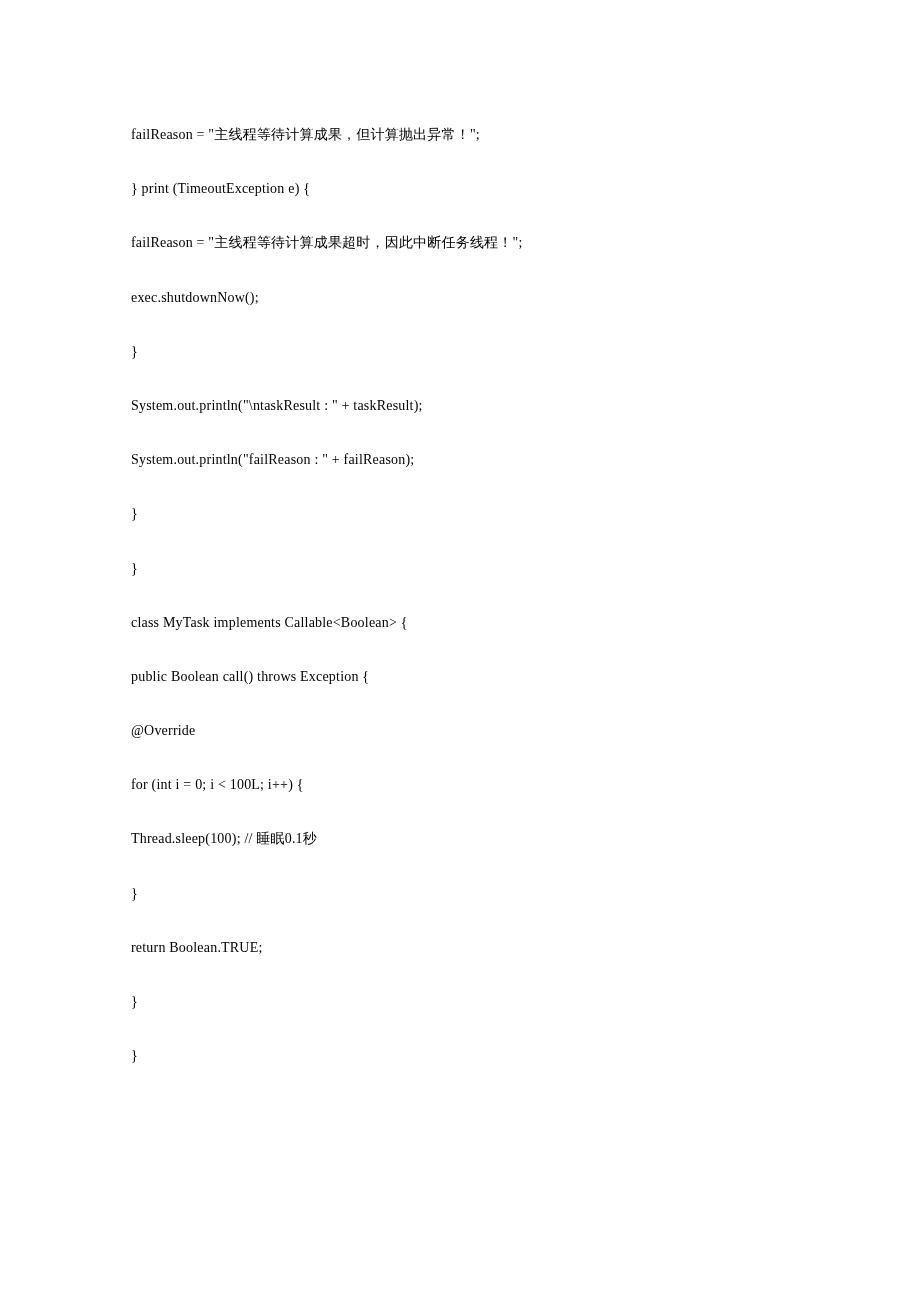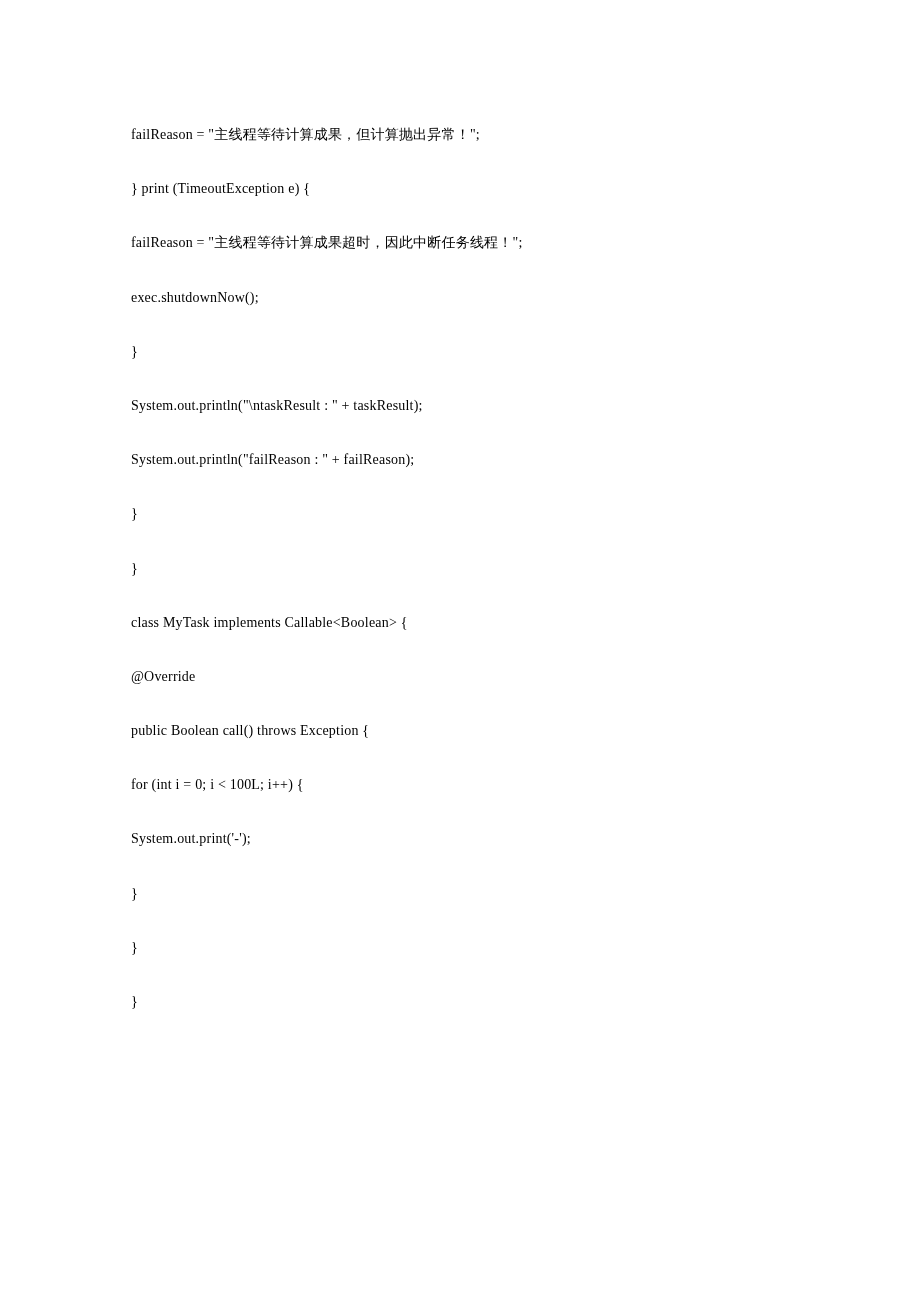--- a/index.html
+++ b/index.html
@@ -28,20 +28,21 @@
   <div class="code-line">failReason = "主线程等待计算成果，但计算抛出异常！";</div>
   <div class="code-line">} print (TimeoutException e) {</div>
   <div class="code-line">failReason = "主线程等待计算成果超时，因此中断任务线程！";</div>
   <div class="code-line">exec.shutdownNow();</div>
   <div class="code-line">}</div>
   <div class="code-line">System.out.println("\ntaskResult : " + taskResult);</div>
   <div class="code-line">System.out.println("failReason : " + failReason);</div>
   <div class="code-line">}</div>
   <div class="code-line">}</div>
   <div class="code-line">class MyTask implements Callable&lt;Boolean&gt; {</div>
+  <div class="code-line">public Boolean call() throws Exception {</div>
   <div class="code-line">@Override</div>
-  <div class="code-line">public Boolean call() throws Exception {</div>
   <div class="code-line">for (int i = 0; i &lt; 100L; i++) {</div>
-  <div class="code-line">System.out.print('-');</div>
+  <div class="code-line">Thread.sleep(100); // 睡眠0.1秒</div>
   <div class="code-line">}</div>
+  <div class="code-line">return Boolean.TRUE;</div>
   <div class="code-line">}</div>
   <div class="code-line">}</div>
 </div>
 
 </body></html>

